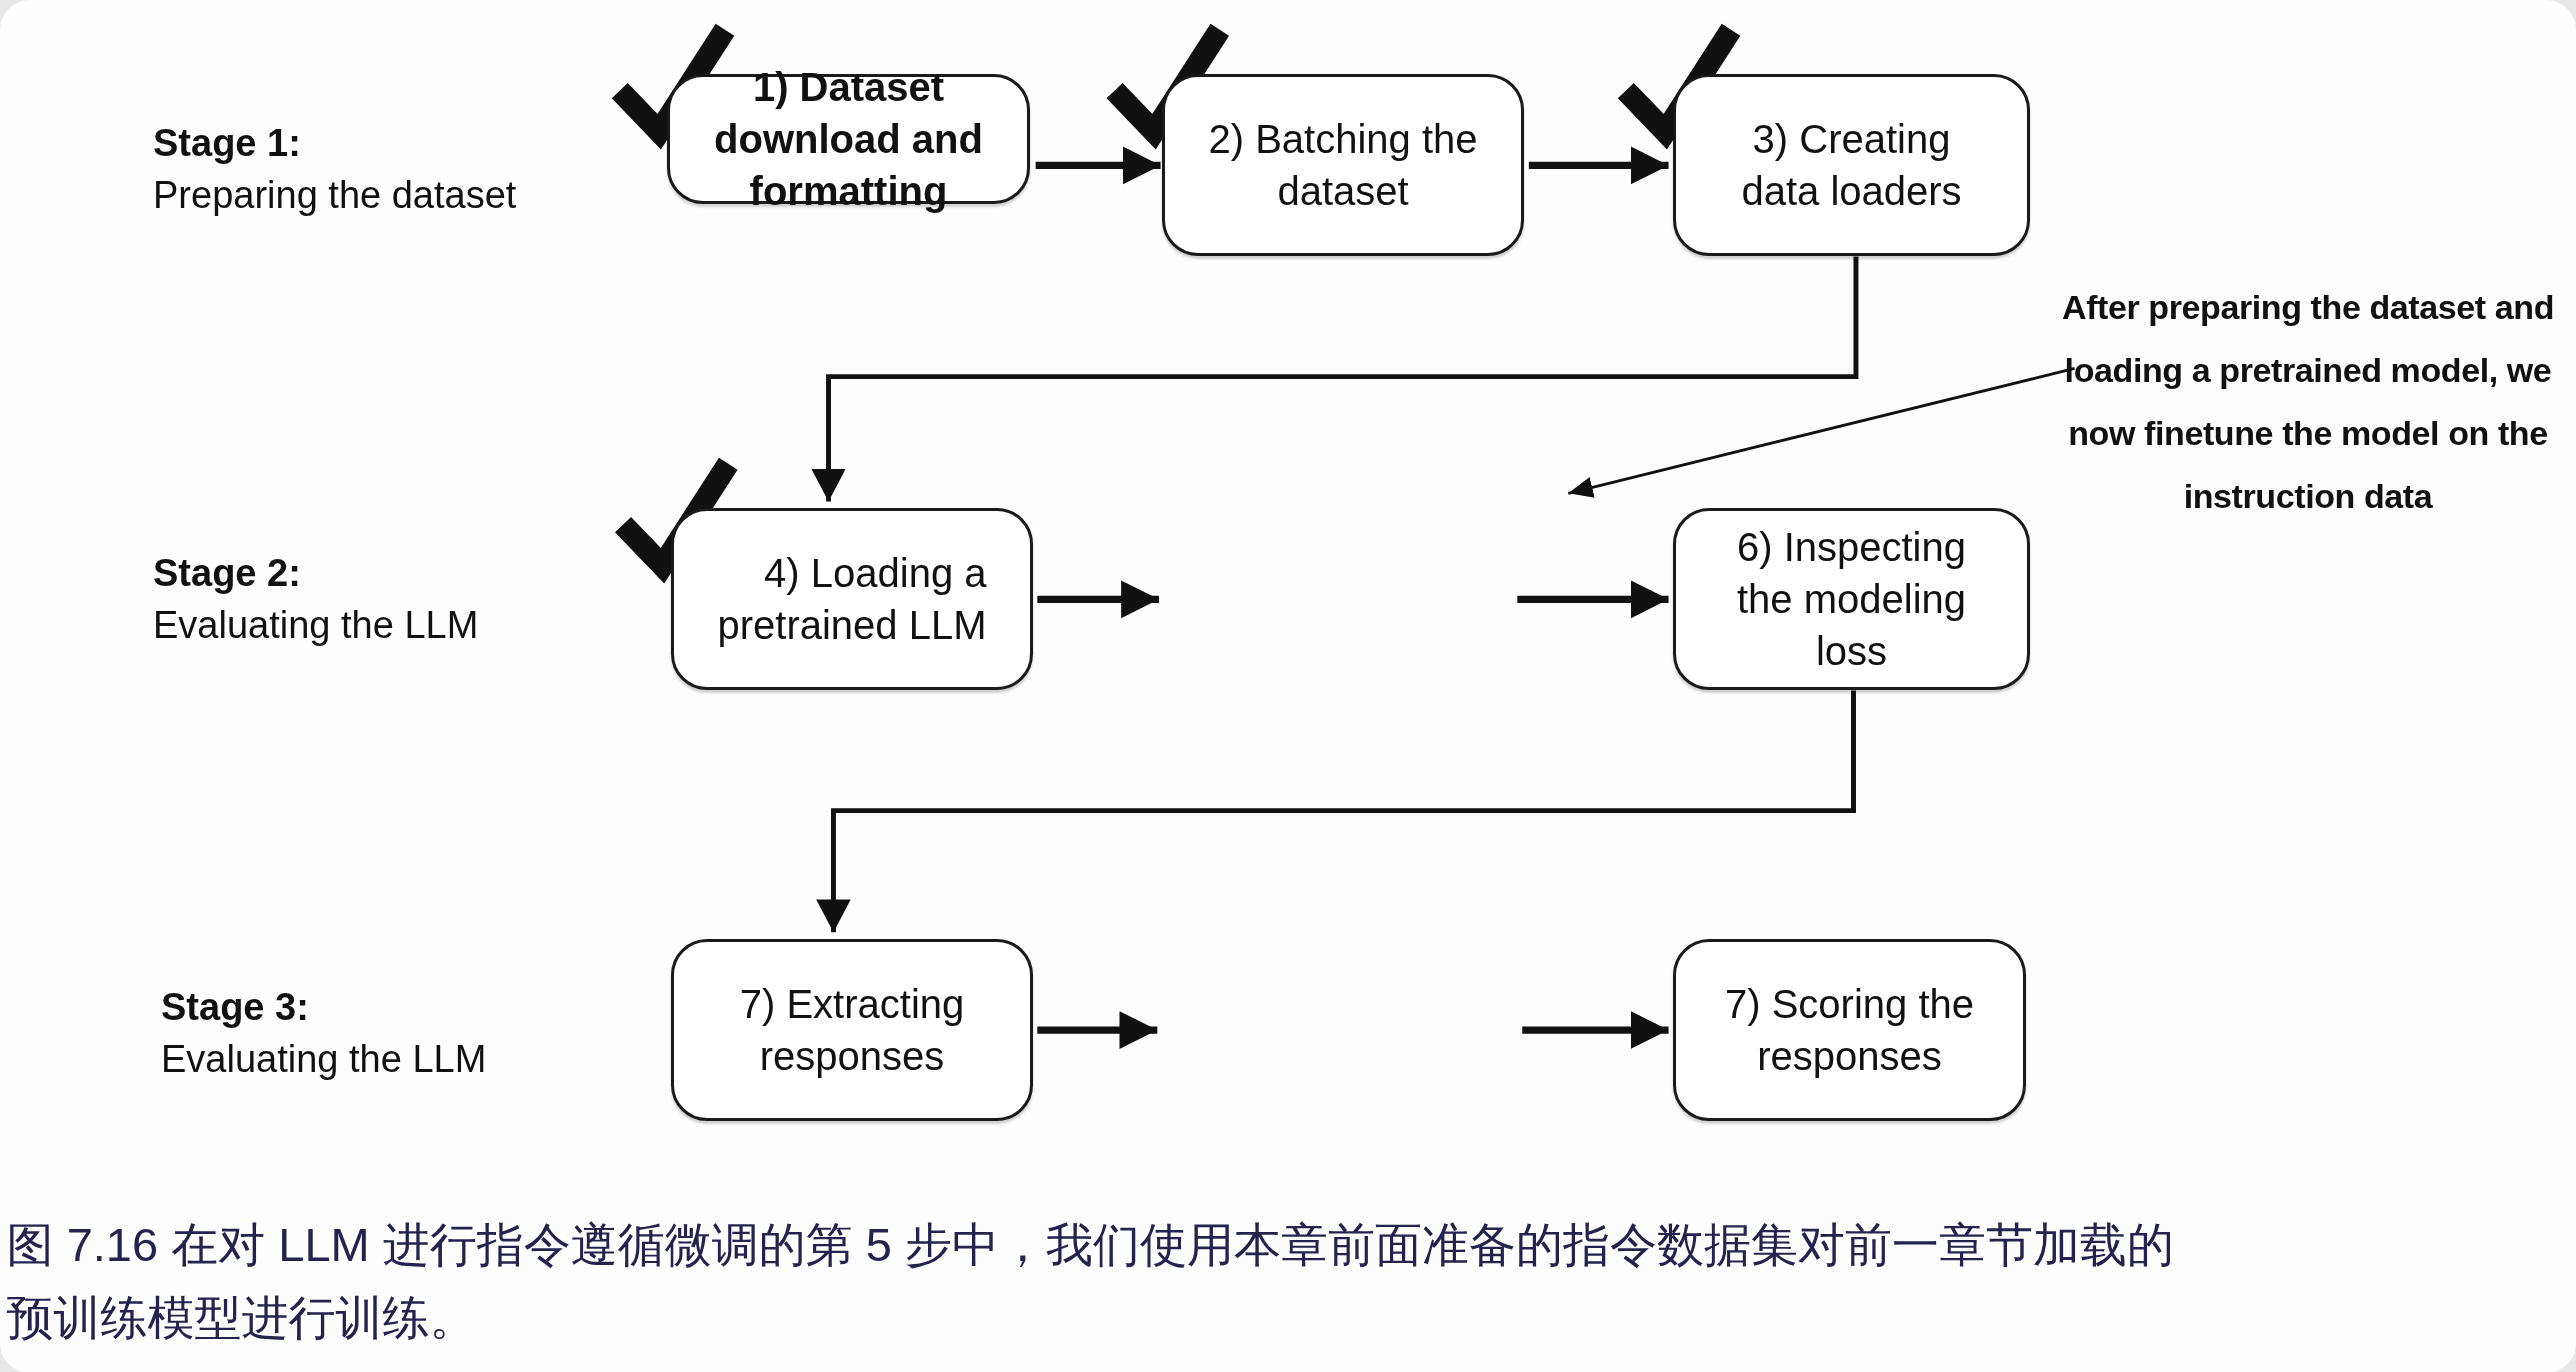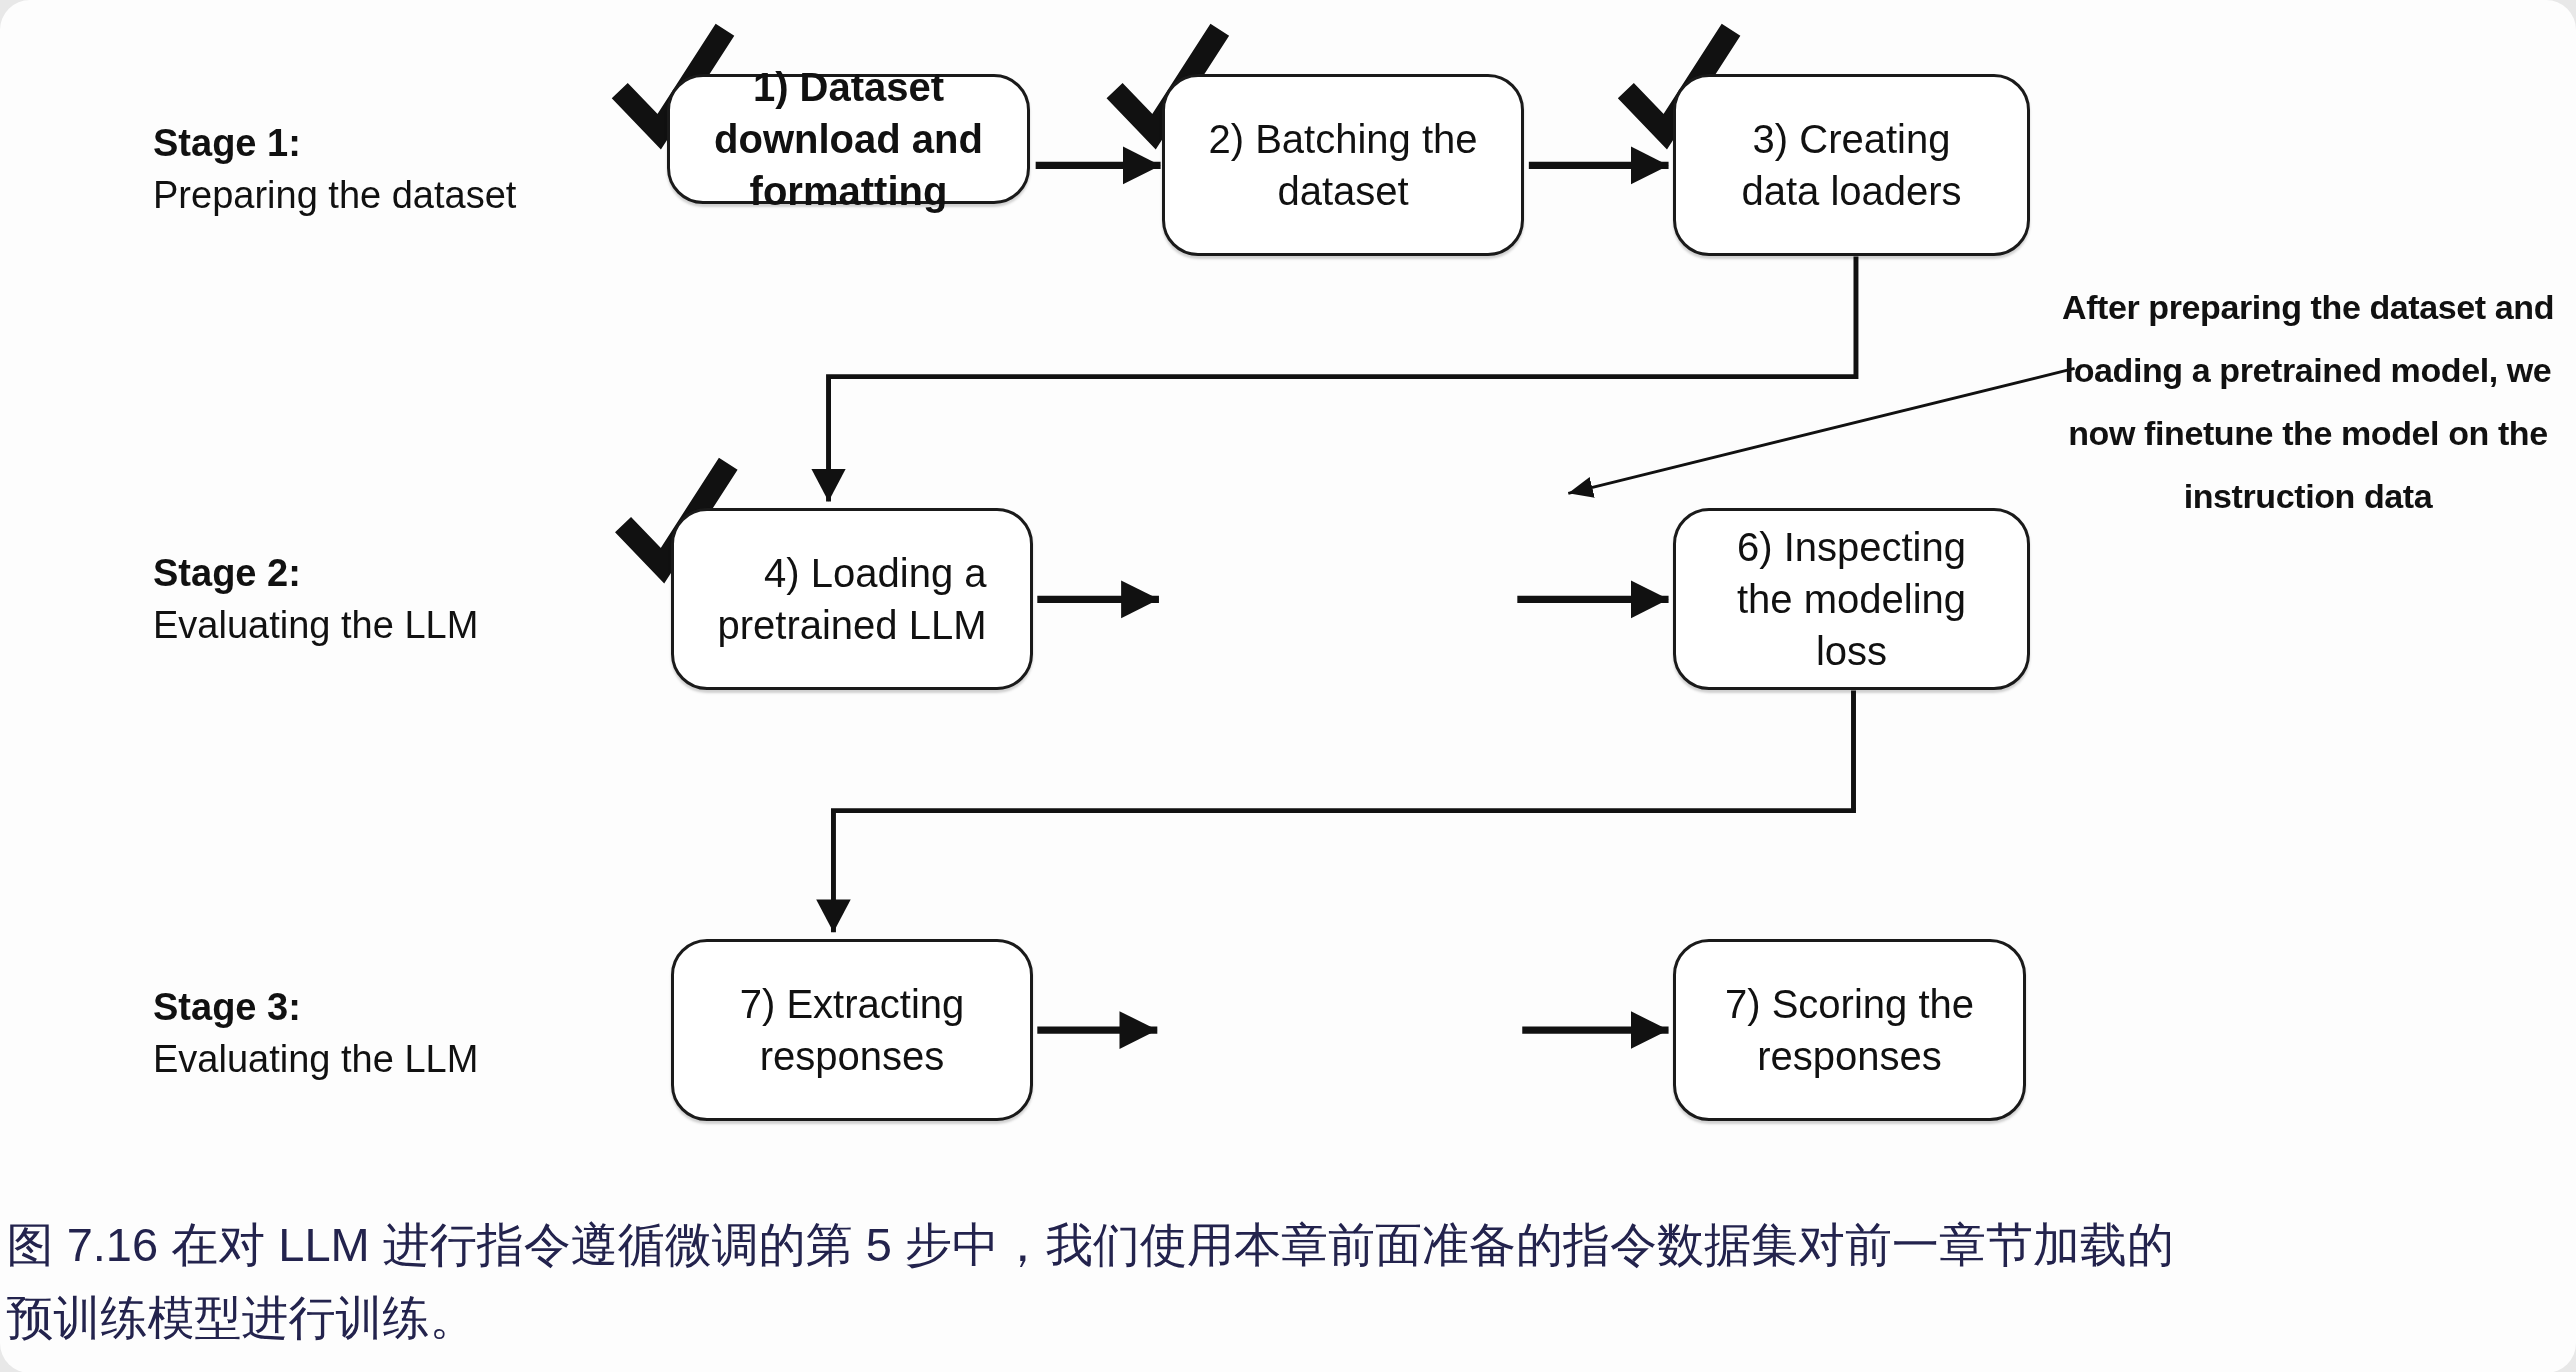--- a/index.html
+++ b/index.html
@@ -25,21 +25,21 @@
   .b2{left:1162px;top:74px;width:362px;height:182px;}
   .b3{left:1673px;top:74px;width:357px;height:182px;}
   .b4{left:671px;top:508px;width:362px;height:182px;text-align:right;}
   .b5{left:1165px;top:510px;width:346px;height:180px;background:var(--highlight-fill);border-width:6.6px;border-radius:39px;}
   .b6{left:1673px;top:508px;width:357px;height:182px;}
   .b7{left:671px;top:939px;width:362px;height:182px;}
   .b8{left:1162px;top:939px;width:355px;height:182px;}
   .b9{left:1673px;top:939px;width:353px;height:182px;}
   .stage{position:absolute;left:153px;width:526px;font-size:38px;line-height:52px;}
   .stage .stage-title{font-weight:bold;}
-  .s1{top:117px;} .s2{top:547px;} .s3{top:981px;}
+  .s1{top:117px;} .s2{top:547px;} .s3{top:981px;margin-left:8px;}
   .annotation{
     position:absolute;left:2040px;top:276px;width:536px;text-align:center;
     font-weight:bold;font-size:34px;line-height:63px;letter-spacing:-0.4px;white-space:pre-line;
   }
   .caption{
     position:absolute;left:6.6px;top:1208px;width:2564px;color:var(--caption-text);
     font-size:47px;line-height:73px;white-space:pre-line;
   }
 </style>
 </head>

